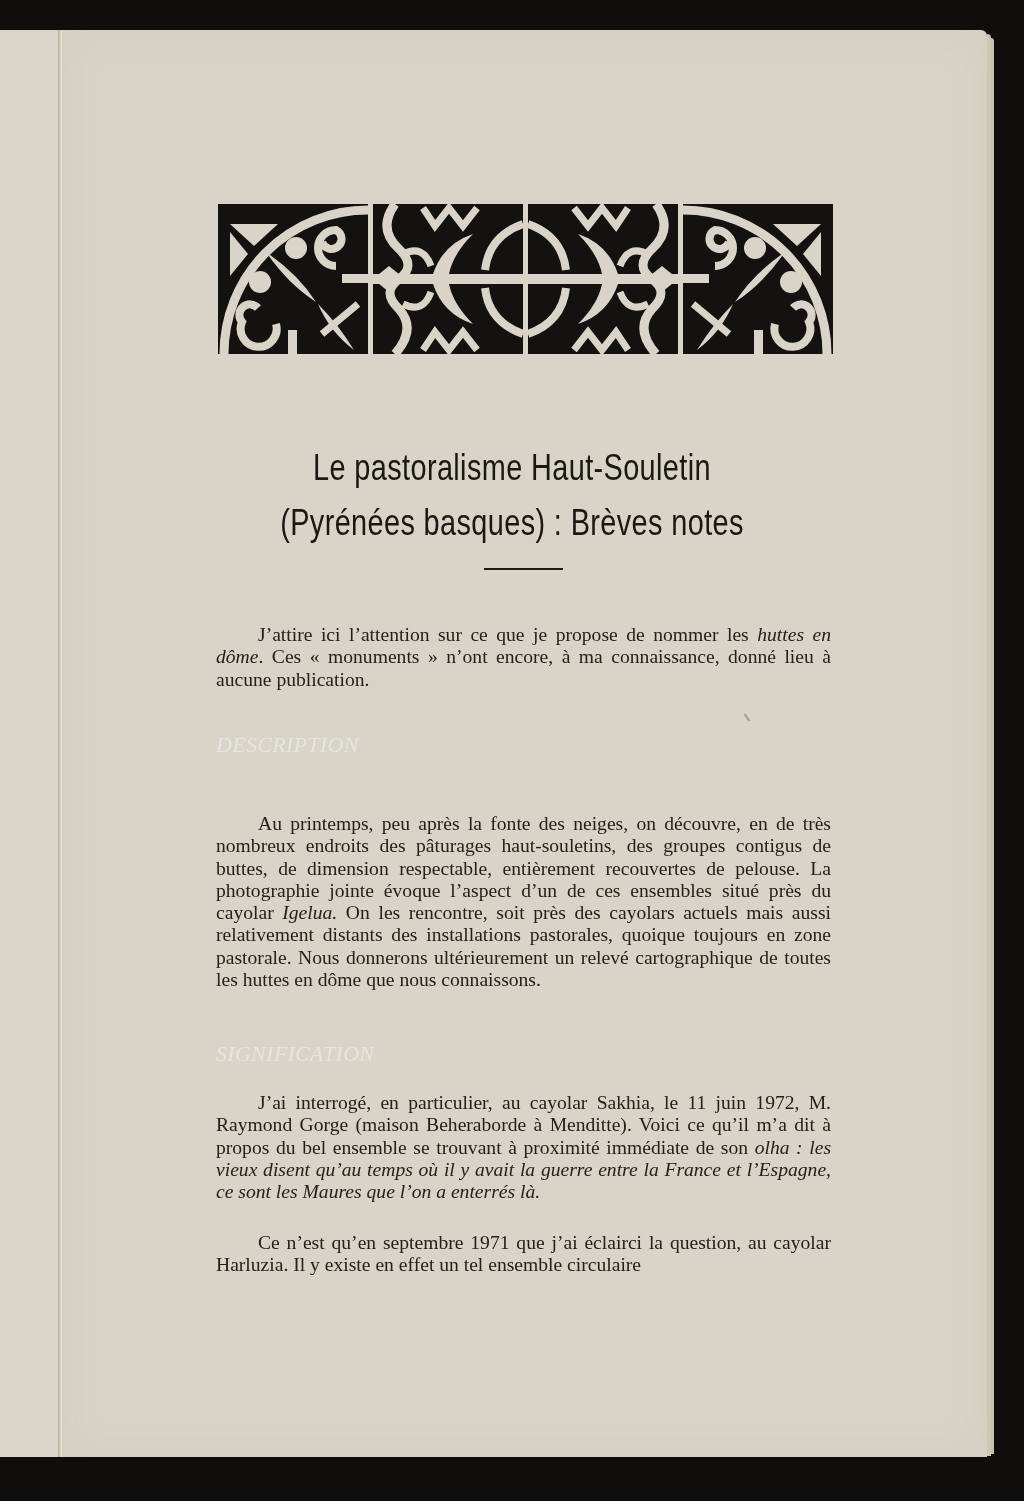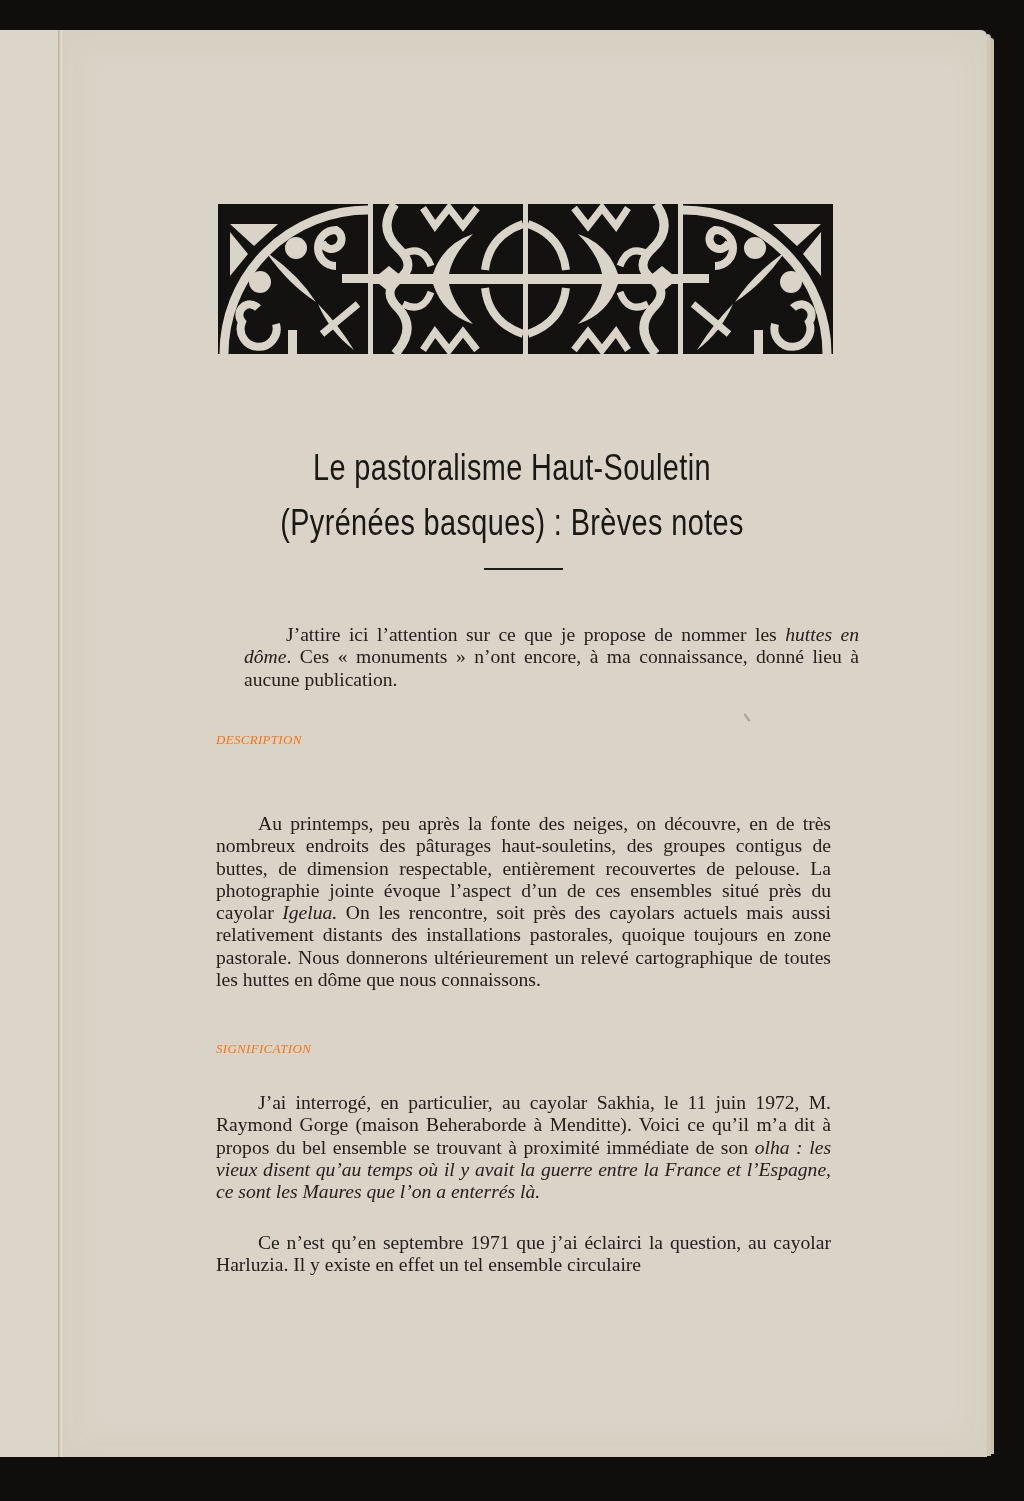--- a/index.html
+++ b/index.html
@@ -43,21 +43,21 @@
       position: absolute; left: 484px; top: 568px; width: 79px; height: 2px; background: #1e1c19;
     }
     .text {
       position: absolute; left: 216px; width: 615px;
       font-size: 19.6px; line-height: 22.3px; color: #24211d;
       text-align: justify;
     }
     .text .ind { text-indent: 42px; margin: 0; }
     .text p { margin: 0; }
     .heading {
-      position: absolute; left: 216px; font-style: italic; font-size: 13px; color: #f97316;
+      position: absolute; left: 216px; font-style: italic; font-size: 22px; color: #e5e5e5;
       letter-spacing: 0.3px;
     }
     i { font-style: italic; }
     .speck { position:absolute; left: 746px; top: 713px; width:2px; height: 9px; background:#8c7c6a; transform: rotate(-35deg); opacity: 0.6;}
   </style>
 </head>
 <body>
 
 <div class="left-page"></div>
 <div class="gutter"></div>
@@ -115,21 +115,21 @@
   <rect x="305" y="0" width="5" height="150" fill="#d9d4c7"></rect>
   <use href="#center-tile" transform="translate(460,0) scale(-1,1)"></use>
   <rect x="460" y="0" width="5" height="150" fill="#d9d4c7"></rect>
   <use href="#corner-tile" transform="translate(615,0) scale(-1,1)"></use>
 </svg>
 
 <div class="title l1">Le pastoralisme Haut-Souletin</div>
 <div class="title l2">(Pyrénées basques) : Brèves notes</div>
 <div class="title-rule"></div>
 
-<div class="text" style="top: 624px; margin-left: 28px;">
+<div class="text" style="top: 624px;">
   <p class="ind"><span>J’attire ici l’attention sur ce que je propose de nommer les </span><i>huttes en dôme</i><span>. Ces « monuments » n’ont encore, à ma connaissance, donné lieu à aucune publication.</span></p>
 </div>
 
 <div class="speck"></div>
 
 <div class="heading" style="top: 732px;">DESCRIPTION</div>
 
 <div class="text" style="top: 813px;">
   <p class="ind"><span>Au printemps, peu après la fonte des neiges, on découvre, en de très nombreux endroits des pâturages haut-souletins, des groupes contigus de buttes, de dimension respectable, entièrement recouvertes de pelouse. La photographie jointe évoque l’aspect d’un de ces ensembles situé près du cayolar </span><i>Igelua.</i><span> On les rencontre, soit près des cayolars actuels mais aussi relativement distants des installations pastorales, quoique toujours en zone pastorale. Nous donnerons ultérieurement un relevé cartographique de toutes les huttes en dôme que nous connaissons.</span></p>
 </div>

